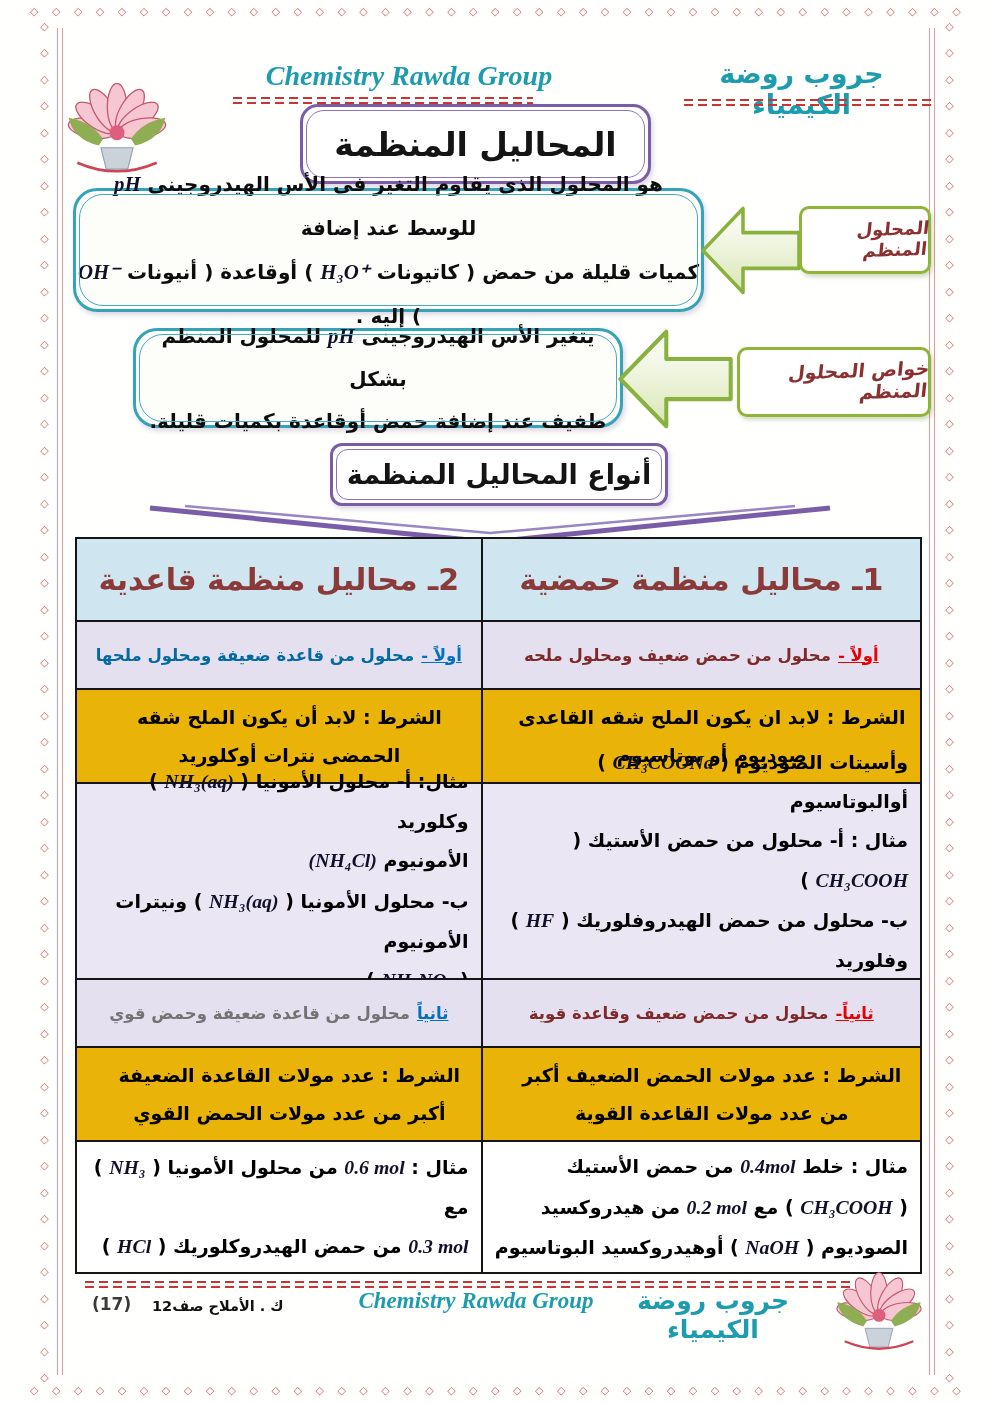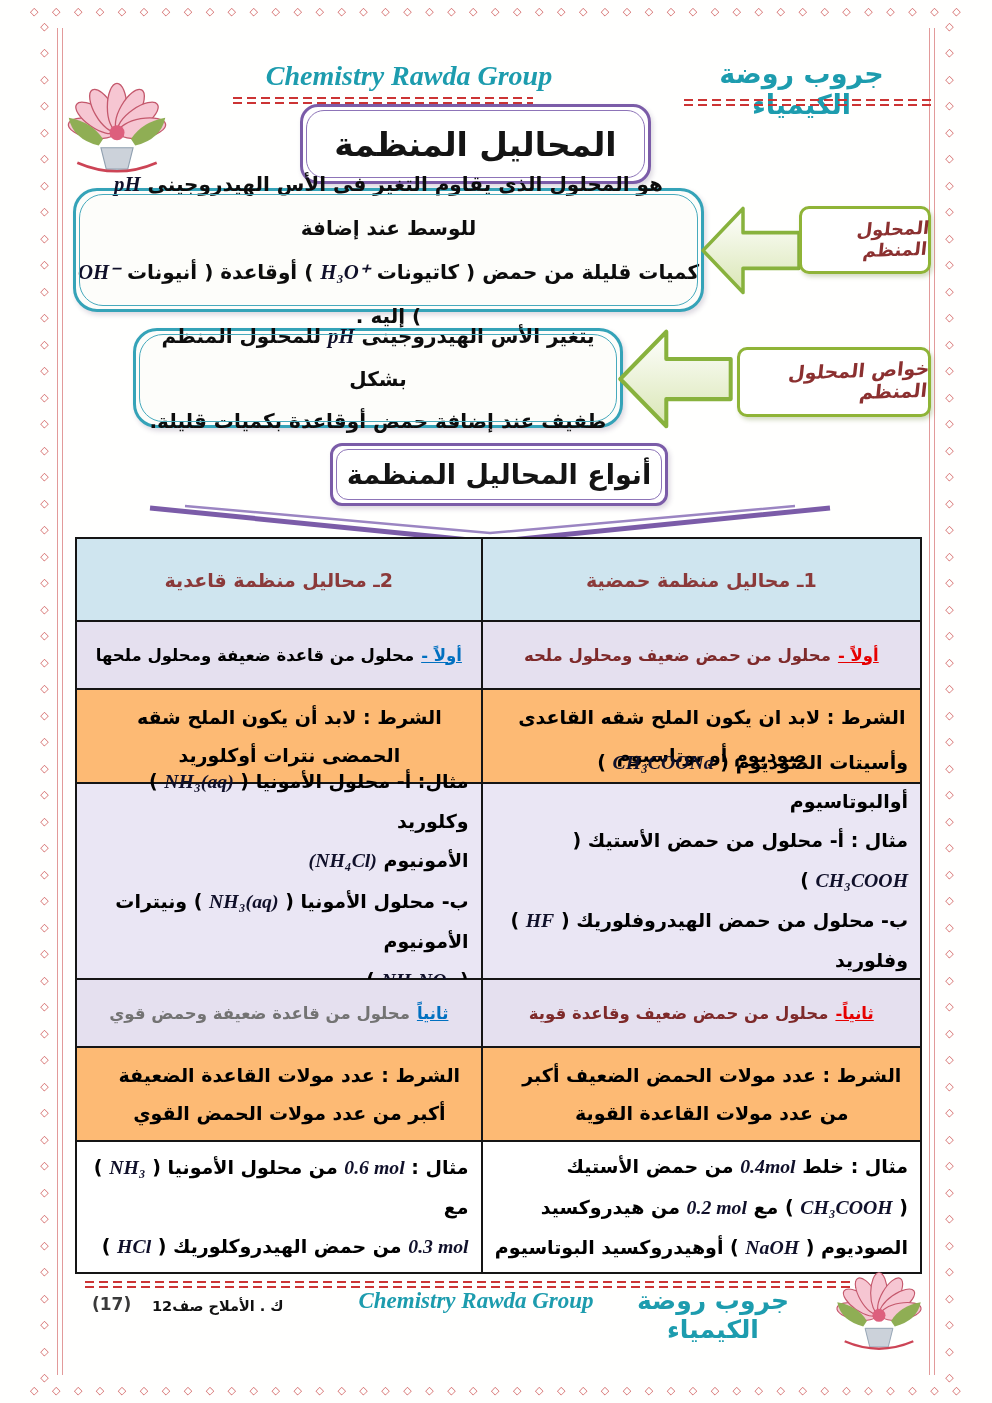--- a/index.html
+++ b/index.html
@@ -61,28 +61,28 @@
   .glabel.l2{left:737px;top:347px;width:188px;height:64px;font-size:19px;}
 
   .chevron{position:absolute;left:140px;top:498px;}
 
   
   .btable{position:absolute;left:75px;top:537px;width:845px;direction:rtl;display:grid;
           grid-template-columns:52% 48%;grid-template-rows:83px 68px 94px 196px 68px 94px 132px;
           border:1px solid #151515;}
   .cell{border:1px solid #151515;display:flex;flex-direction:column;align-items:center;
         justify-content:center;text-align:center;padding:4px 12px;font-weight:700;color:#000;}
-  .cell.hd{font-size:19px;color:#8b3a3a;background:#cfe5ef;}
+  .cell.hd{font-size:30px;color:#8b3a3a;background:#cfe5ef;}
   .cell.sub{flex-direction:row;gap:7px;font-size:16.5px;background:#e5e0ef;}
-  .cell.cond{font-size:19px;line-height:2;background:#fdba74;padding-left:33px;}
+  .cell.cond{font-size:19px;line-height:2;background:#eab308;padding-left:33px;}
   .cell.ex{font-size:19px;line-height:2.05;align-items:stretch;text-align:right;background:#eae6f4;}
   .cell.ex.white{background:#fff;}
   .lbl{text-decoration:underline;}
   .lbl.red{color:#e60000;} .lbl.blue{color:#0070c0;}
-  .ttl.maroon{color:#7e2a2a;} .ttl.navy{color:#000000;} .ttl.blue2{color:#737373;}
+  .ttl.maroon{color:#7e2a2a;} .ttl.navy{color:#0369a1;} .ttl.blue2{color:#737373;}
 
   .seg-line{display:block;}
   .formula{font-family:"Liberation Serif",serif;font-style:italic;font-weight:700;
            direction:ltr;unicode-bidi:isolate;color:#10102a;font-size:1.04em;}
 
   
   .page-num{position:absolute;left:92px;top:1294px;font-size:17px;font-weight:700;color:#3a3a3a;}
   .footer-note{position:absolute;left:152px;top:1298px;font-size:14.5px;font-weight:700;color:#111;direction:rtl;}
 </style>
 </head>

